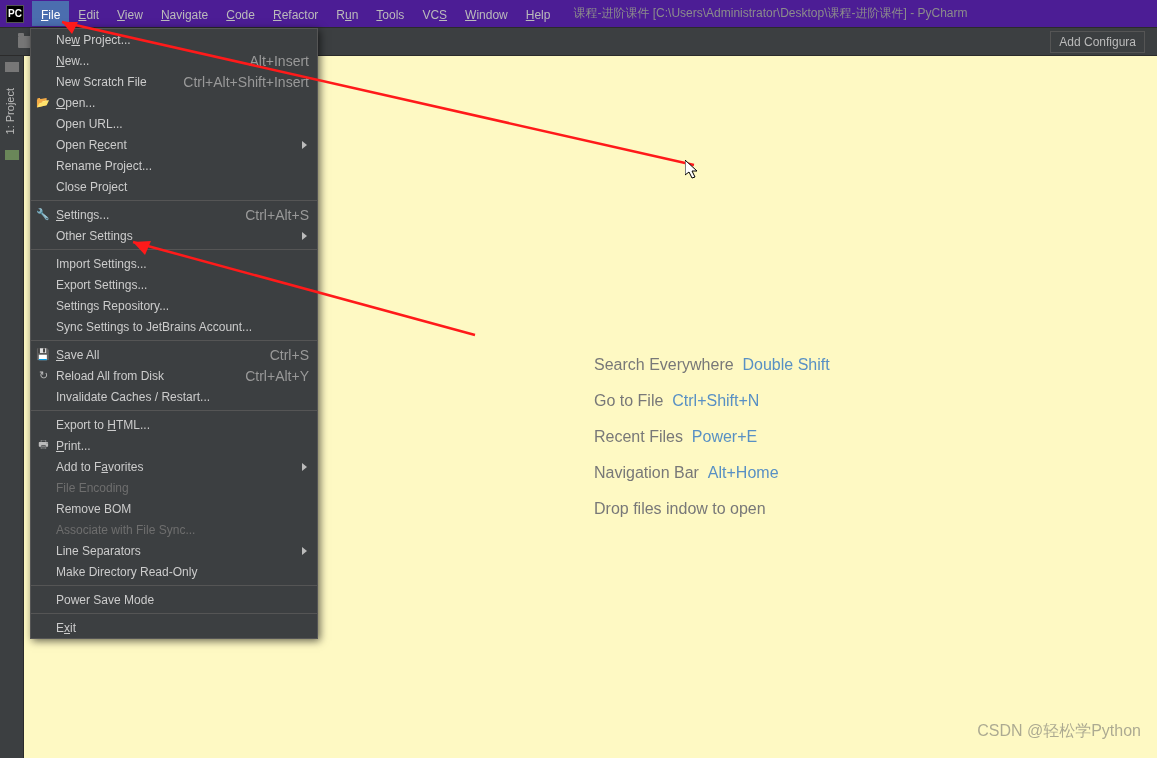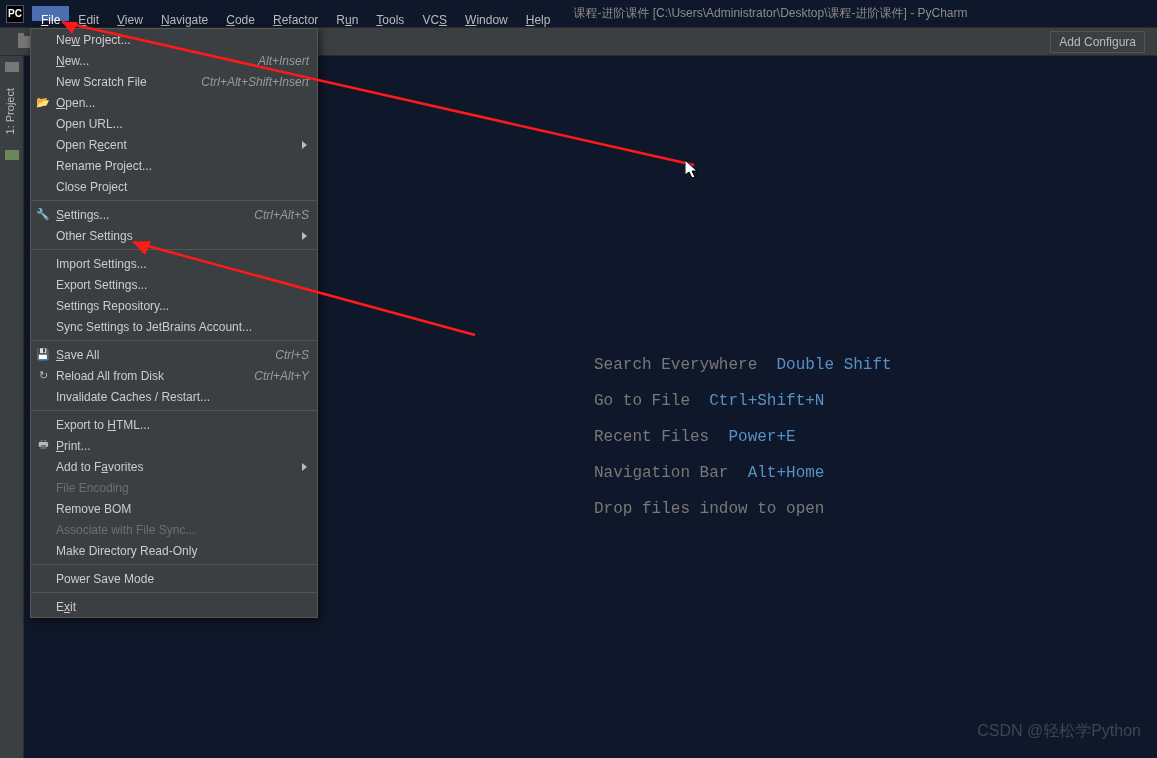--- a/index.html
+++ b/index.html
@@ -9,39 +9,39 @@
   font-family: "Microsoft YaHei", "Segoe UI", sans-serif;
   font-size: 12px;
   color: #bbbbbb;
   overflow: hidden;
   position: relative;
 }
 
 
 .menubar {
   height: 28px;
-  background: #0f172a;
+  background: #4c1d95;
   display: flex;
   align-items: center;
   padding-left: 6px;
   border-bottom: 1px solid #2b2b2b;
 }
 .app-icon {
   width: 18px; height: 18px;
   background: #000;
   color: #fff;
   font-size: 10px;
   font-weight: bold;
   display: flex; align-items: center; justify-content: center;
   margin-right: 8px;
   border: 1px solid #555;
 }
 .menu-item {
   padding: 0 9px;
-  height: 15px;
+  height: 25px;
   line-height: 28px;
   color: #bbbbbb;
   cursor: pointer;
 }
 .menu-item.active { background: #4b6eaf; color: #fff; }
 .menu-item u { text-decoration: underline; }
 .title-text {
   margin-left: 14px;
   color: #8c8c8c;
   white-space: nowrap;
@@ -113,43 +113,42 @@
   display: flex;
   align-items: center;
   height: 21px;
   padding: 0 8px 0 25px;
   color: #cccccc;
   position: relative;
 }
 .dd-item.disabled { color: #6e6e6e; }
 .dd-label { flex: 1; }
 .dd-label u { text-decoration: underline; }
-.dd-shortcut { color: #999; font-size: 12px; font-style: italic; }
+.dd-shortcut { color: #999; font-size: 14px; }
 .dd-sep { height: 1px; background: #555; margin: 3px 0; }
 .dd-arrow {
   position: absolute; right: 10px;
   width: 0; height: 0;
   border-top: 4px solid transparent;
   border-bottom: 4px solid transparent;
   border-left: 5px solid #bbbbbb;
 }
 .dd-icon {
   position: absolute; left: 6px;
   width: 13px; height: 13px;
   display: flex; align-items: center; justify-content: center;
   color: #bbbbbb;
   font-size: 11px;
 }
 
 
 .main-area {
   position: absolute;
   left: 24px; top: 56px; right: 0; bottom: 0;
-  background: #0f172a;
-  font-family: Liberation Mono, monospace;
+  background: #fef9c3;
 }
 .welcome-tips {
   position: absolute;
   left: 570px; top: 300px;
 }
 .tip-row {
   color: #787878;
   font-size: 16px;
   margin-bottom: 18px;
 }
@@ -302,20 +301,24 @@
   <div class="dd-item disabled">
       <span class="dd-label">File Encoding</span>
     </div>
   <div class="dd-item">
       <span class="dd-label">Remove BOM</span>
     </div>
   <div class="dd-item disabled">
       <span class="dd-label">Associate with File Sync...</span>
     </div>
   <div class="dd-item">
+      <span class="dd-label">Line Separators</span>
+      <span class="dd-arrow"></span>
+    </div>
+  <div class="dd-item">
       <span class="dd-label">Make Directory Read-Only</span>
     </div>
   <div class="dd-sep"></div>
   <div class="dd-item">
       <span class="dd-label">Power Save Mode</span>
     </div>
   <div class="dd-sep"></div>
   <div class="dd-item">
       <span class="dd-label">E<u>x</u>it</span>
     </div>

